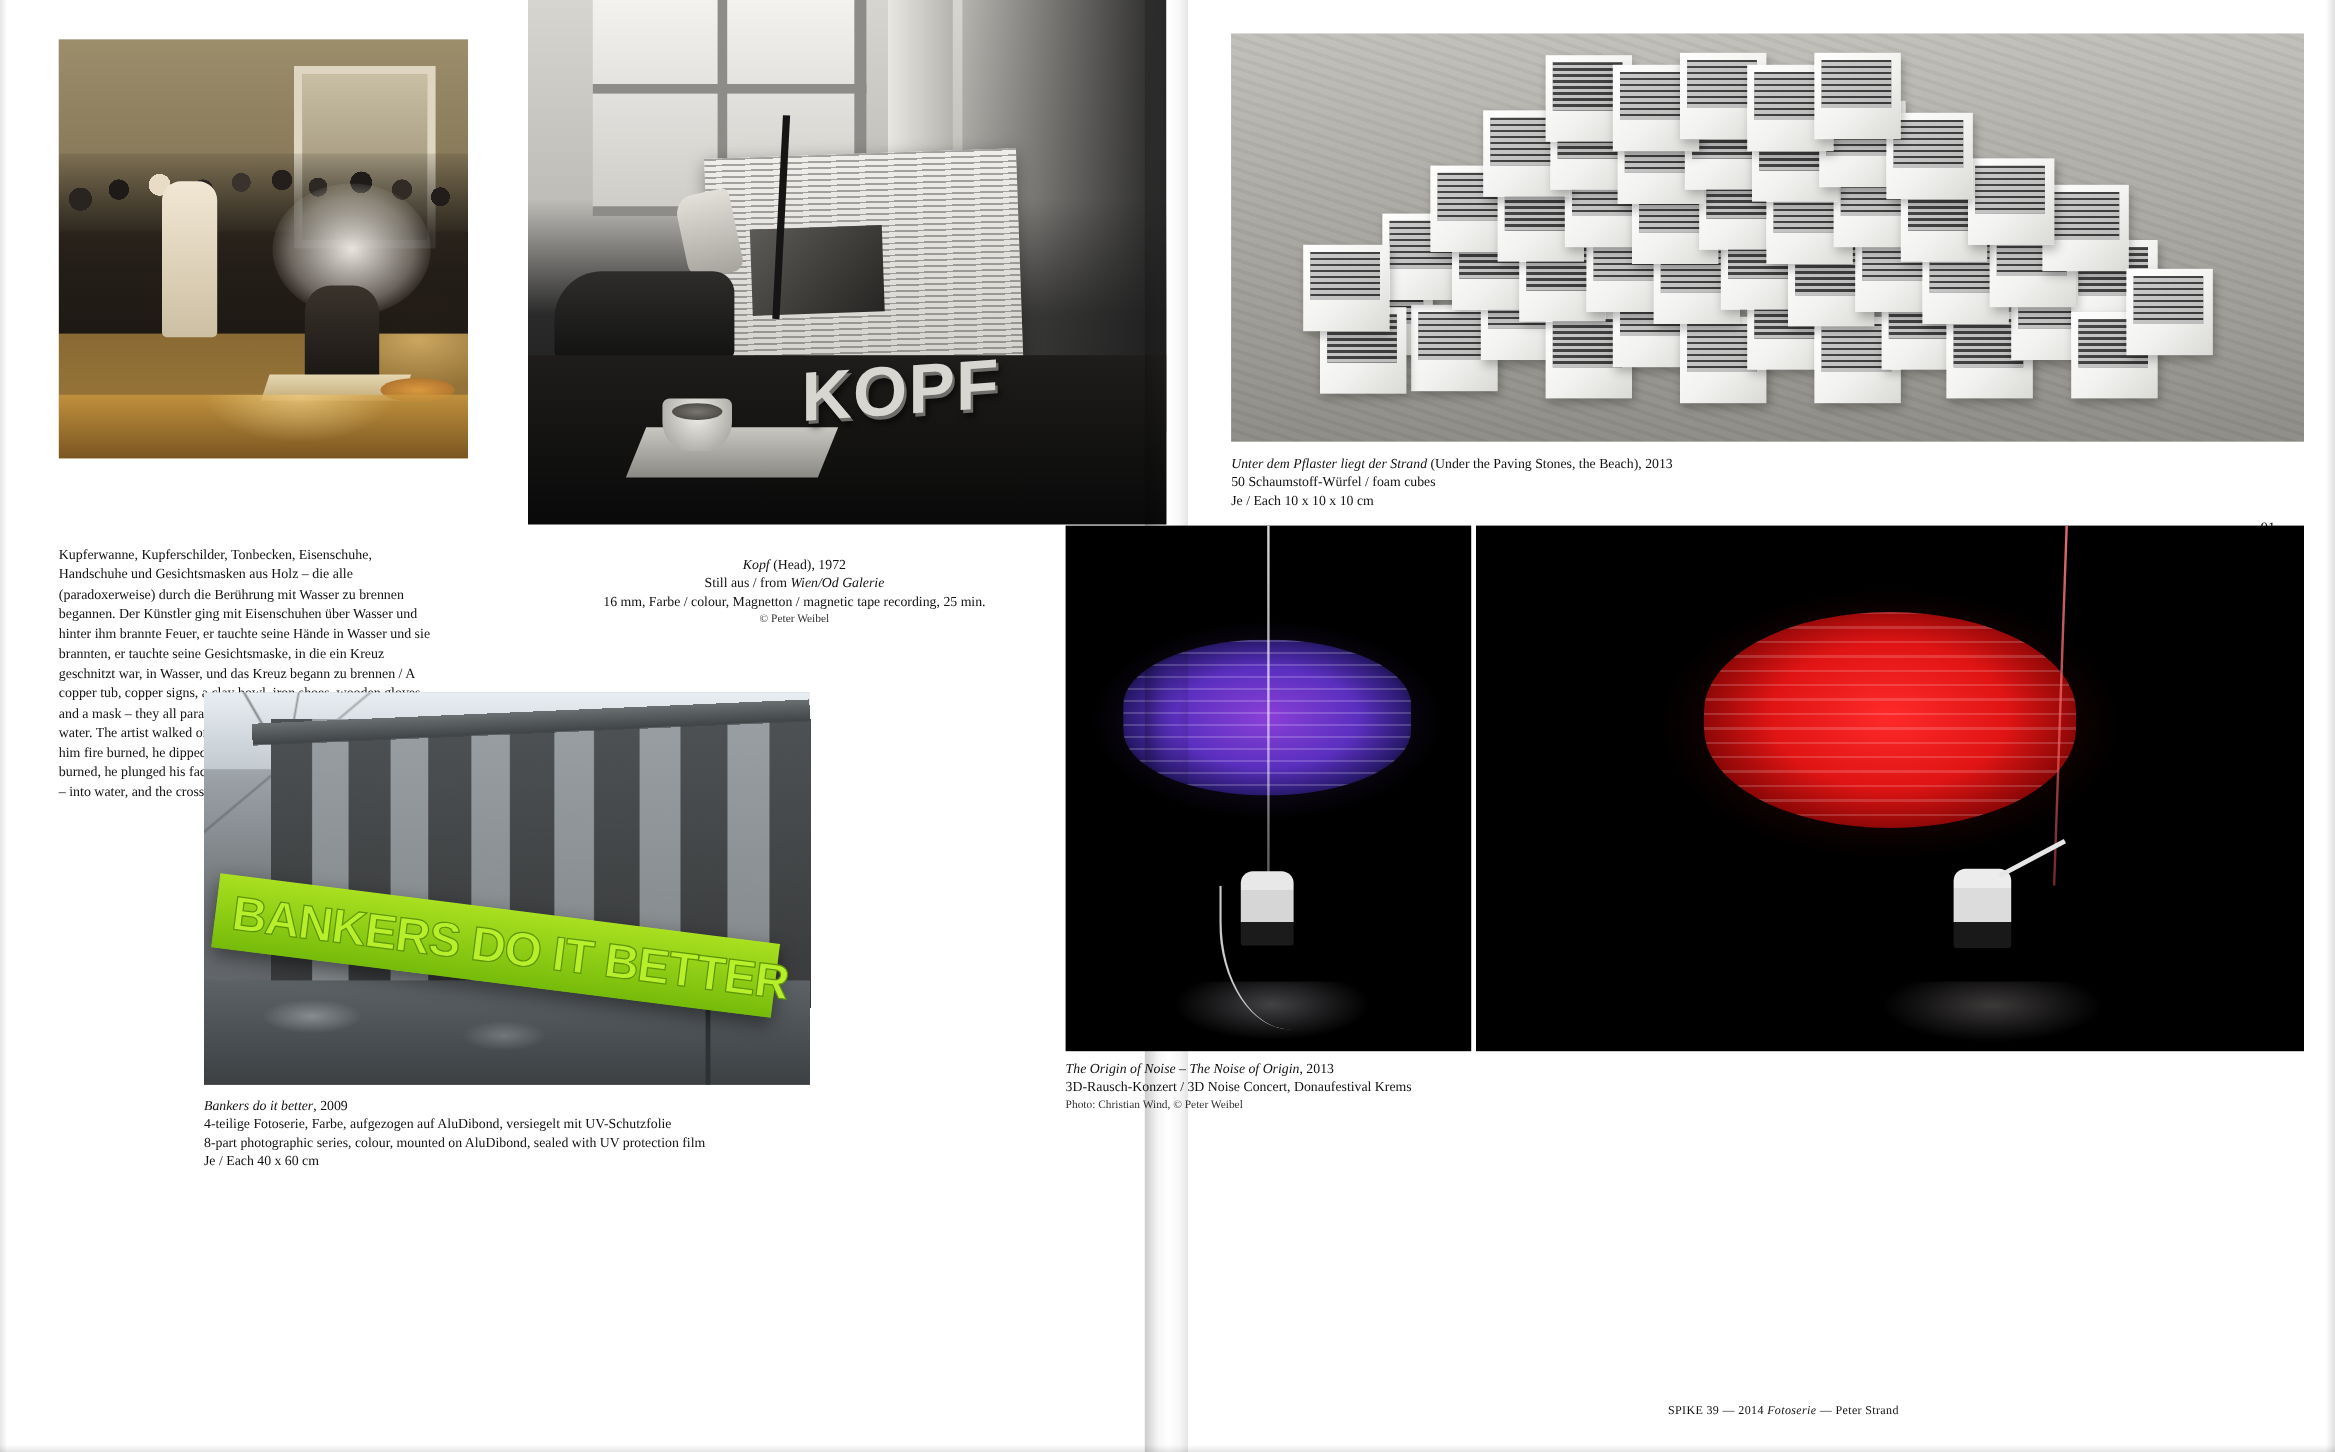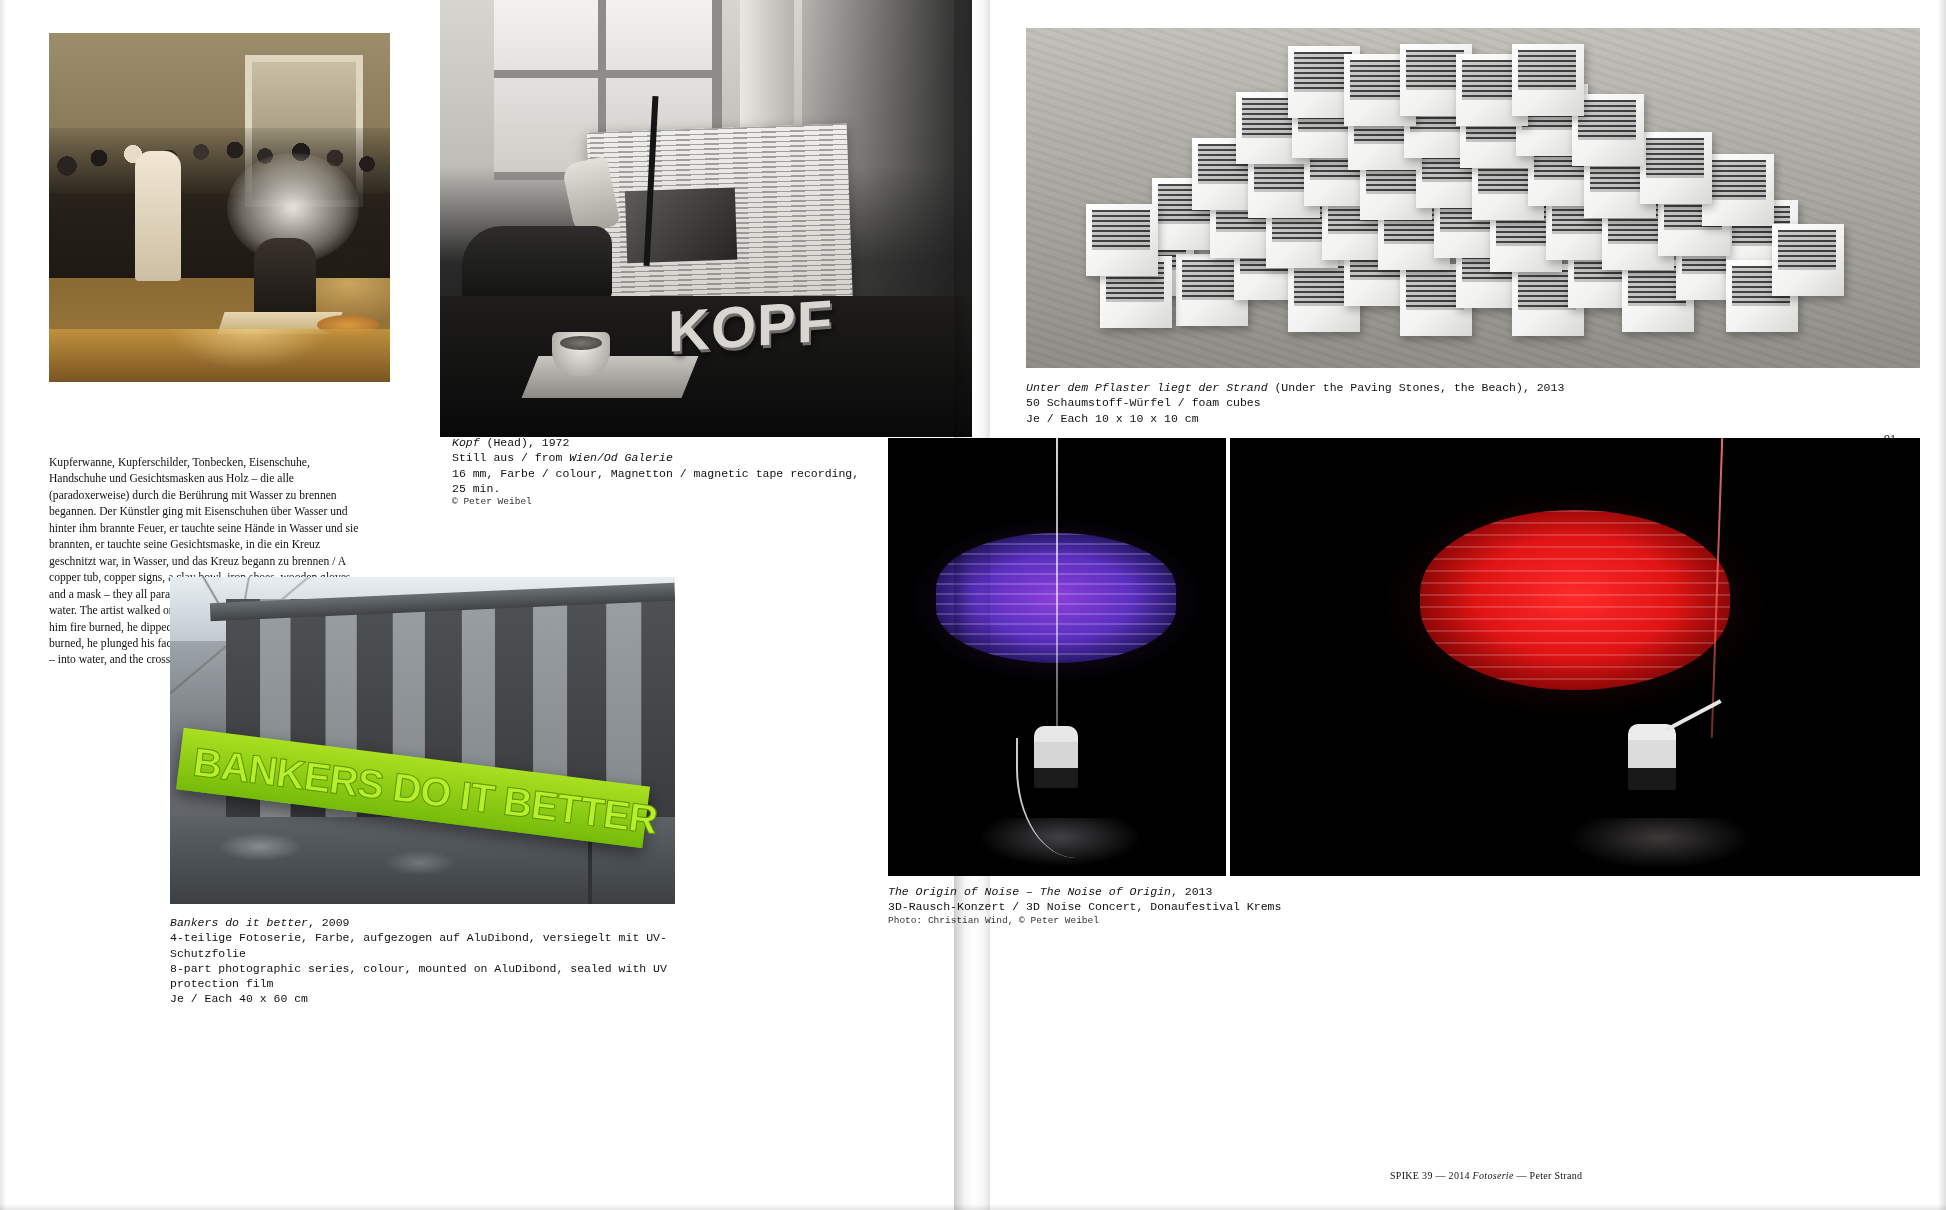--- a/index.html
+++ b/index.html
@@ -33,21 +33,21 @@
   }
   .page-edge-bottom {
     position:absolute; left:0; bottom:0; width:1946px; height:6px;
     background:linear-gradient(to top, rgba(0,0,0,0.10), rgba(0,0,0,0));
     z-index:41; pointer-events:none;
   }
 
   .fig { position:absolute; overflow:hidden; }
   .cap {
     position:absolute;
-    font-family:Liberation Mono, monospace;
+    font-family:Liberation Serif, serif;
     color:#111;
     line-height:1.33;
   }
   .cap .t { font-size:11.5px; }
   .cap .it { font-style:italic; }
   .cap .small { font-size:9.5px; color:#333; }
   .body-text {
     position:absolute;
     font-family:"Liberation Serif", serif;
     font-size:11.6px;
@@ -398,21 +398,21 @@
     </div>
     <div class="spine"></div>
     <div class="hand"></div>
     <div class="arm"></div>
     <div class="table"></div>
     <div class="tray"></div>
     <div class="cup"></div>
     <div class="kopf-word">KOPF</div>
   </div>
 
-  <div class="cap" style="left:452px; top:435px; width:420px;">
+  <div class="cap" style="left:452px; top:464px; width:420px;text-align:center;">
     <span class="t cap-line">
       <span class="it">Kopf</span>
       <span>(Head), 1972</span>
     </span>
     <span class="t cap-line">
       <span>Still aus / from </span><span class="it">Wien/Od Galerie</span>
     </span>
     <span class="t cap-line">16 mm, Farbe / colour, Magnetton / magnetic tape recording, 25 min.</span>
     <span class="small cap-line">© Peter Weibel</span>
   </div>

